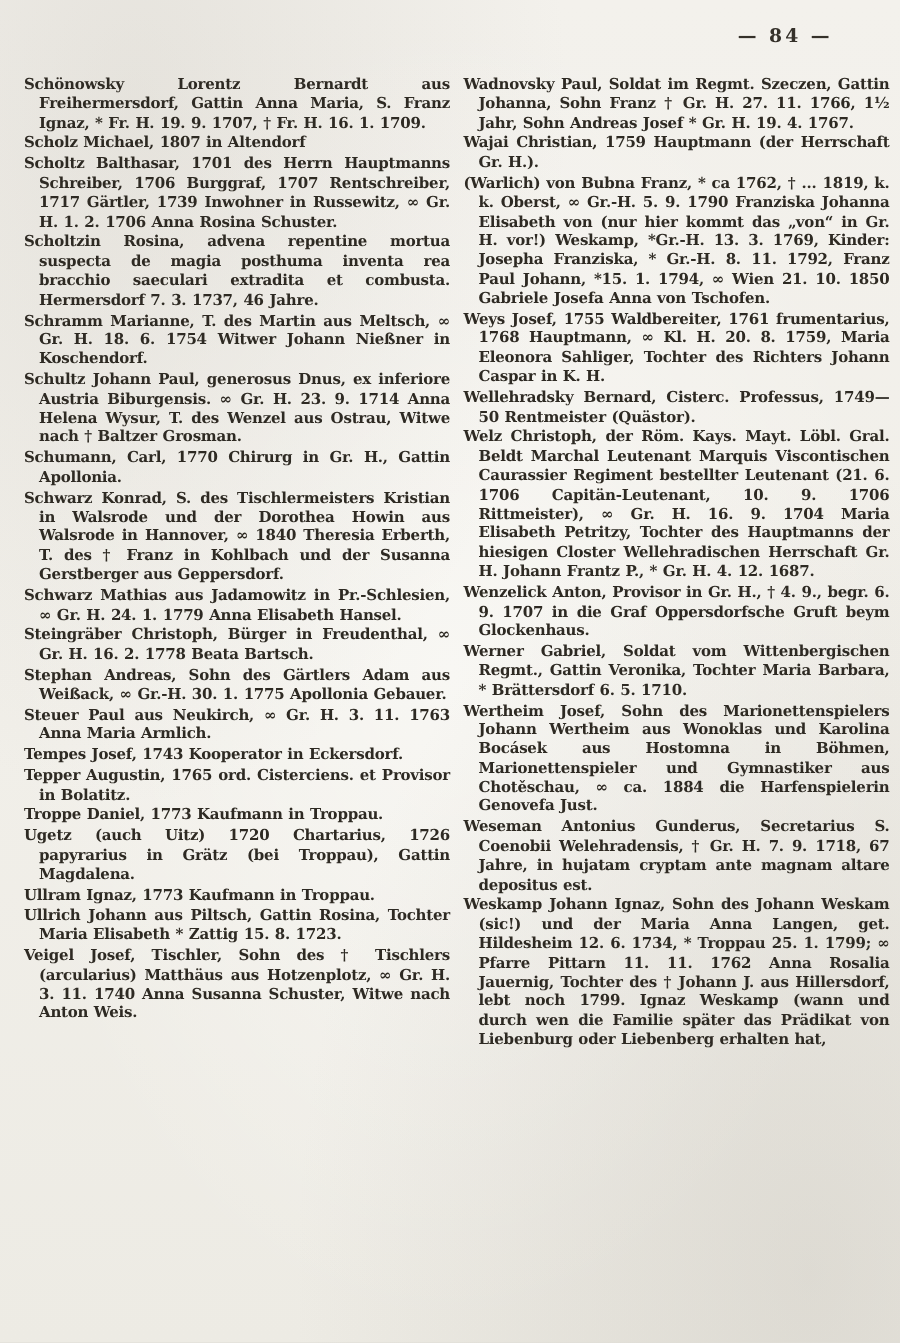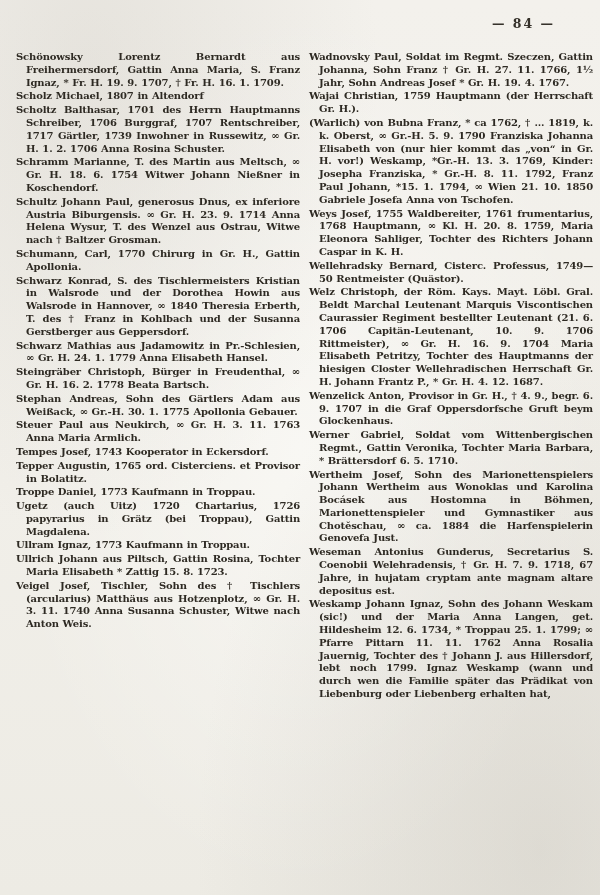--- a/index.html
+++ b/index.html
@@ -56,20 +56,21 @@
 </head>
 <body>
 
 <div class="page">
   <div class="page-number">— 84 —</div>
   <div class="columns">
     <div class="column">
         <p class="entry">Schönowsky Lorentz Bernardt aus Freihermersdorf, Gattin Anna Maria, S. Franz Ignaz, * Fr. H. 19. 9. 1707, † Fr. H. 16. 1. 1709.</p>
         <p class="entry">Scholz Michael, 1807 in Altendorf</p>
         <p class="entry">Scholtz Balthasar, 1701 des Herrn Hauptmanns Schreiber, 1706 Burggraf, 1707 Rentschreiber, 1717 Gärtler, 1739 Inwohner in Russewitz, ∞ Gr. H. 1. 2. 1706 Anna Rosina Schuster.</p>
+        <p class="entry">Scholtzin Rosina, advena repentine mortua suspecta de magia posthuma inventa rea bracchio saeculari extradita et combusta. Hermersdorf 7. 3. 1737, 46 Jahre.</p>
         <p class="entry">Schramm Marianne, T. des Martin aus Meltsch, ∞ Gr. H. 18. 6. 1754 Witwer Johann Nießner in Koschendorf.</p>
         <p class="entry">Schultz Johann Paul, generosus Dnus, ex inferiore Austria Biburgensis. ∞ Gr. H. 23. 9. 1714 Anna Helena Wysur, T. des Wenzel aus Ostrau, Witwe nach † Baltzer Grosman.</p>
         <p class="entry">Schumann, Carl, 1770 Chirurg in Gr. H., Gattin Apollonia.</p>
         <p class="entry">Schwarz Konrad, S. des Tischlermeisters Kristian in Walsrode und der Dorothea Howin aus Walsrode in Hannover, ∞ 1840 Theresia Erberth, T. des † Franz in Kohlbach und der Susanna Gerstberger aus Geppersdorf.</p>
         <p class="entry">Schwarz Mathias aus Jadamowitz in Pr.-Schlesien, ∞ Gr. H. 24. 1. 1779 Anna Elisabeth Hansel.</p>
         <p class="entry">Steingräber Christoph, Bürger in Freudenthal, ∞ Gr. H. 16. 2. 1778 Beata Bartsch.</p>
         <p class="entry">Stephan Andreas, Sohn des Gärtlers Adam aus Weißack, ∞ Gr.-H. 30. 1. 1775 Apollonia Gebauer.</p>
         <p class="entry">Steuer Paul aus Neukirch, ∞ Gr. H. 3. 11. 1763 Anna Maria Armlich.</p>
         <p class="entry">Tempes Josef, 1743 Kooperator in Eckersdorf.</p>
         <p class="entry">Tepper Augustin, 1765 ord. Cisterciens. et Provisor in Bolatitz.</p>

